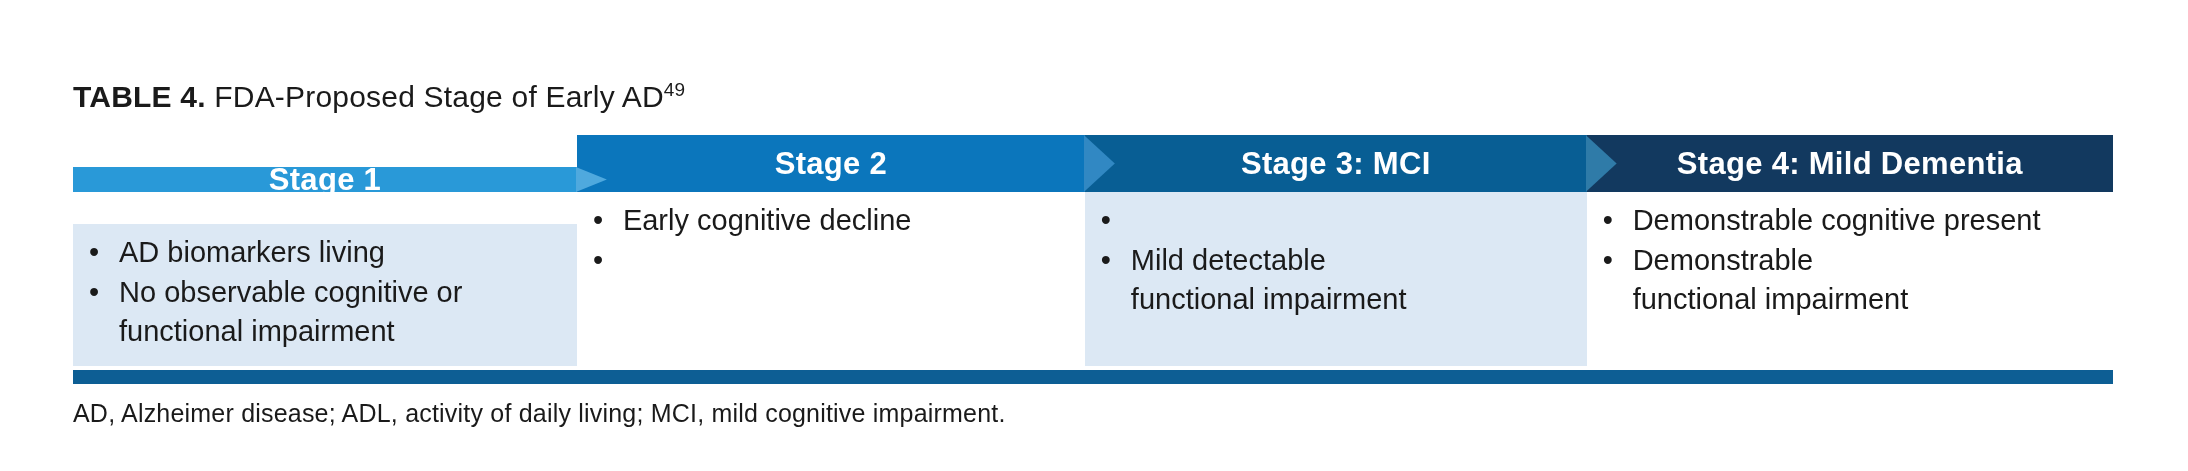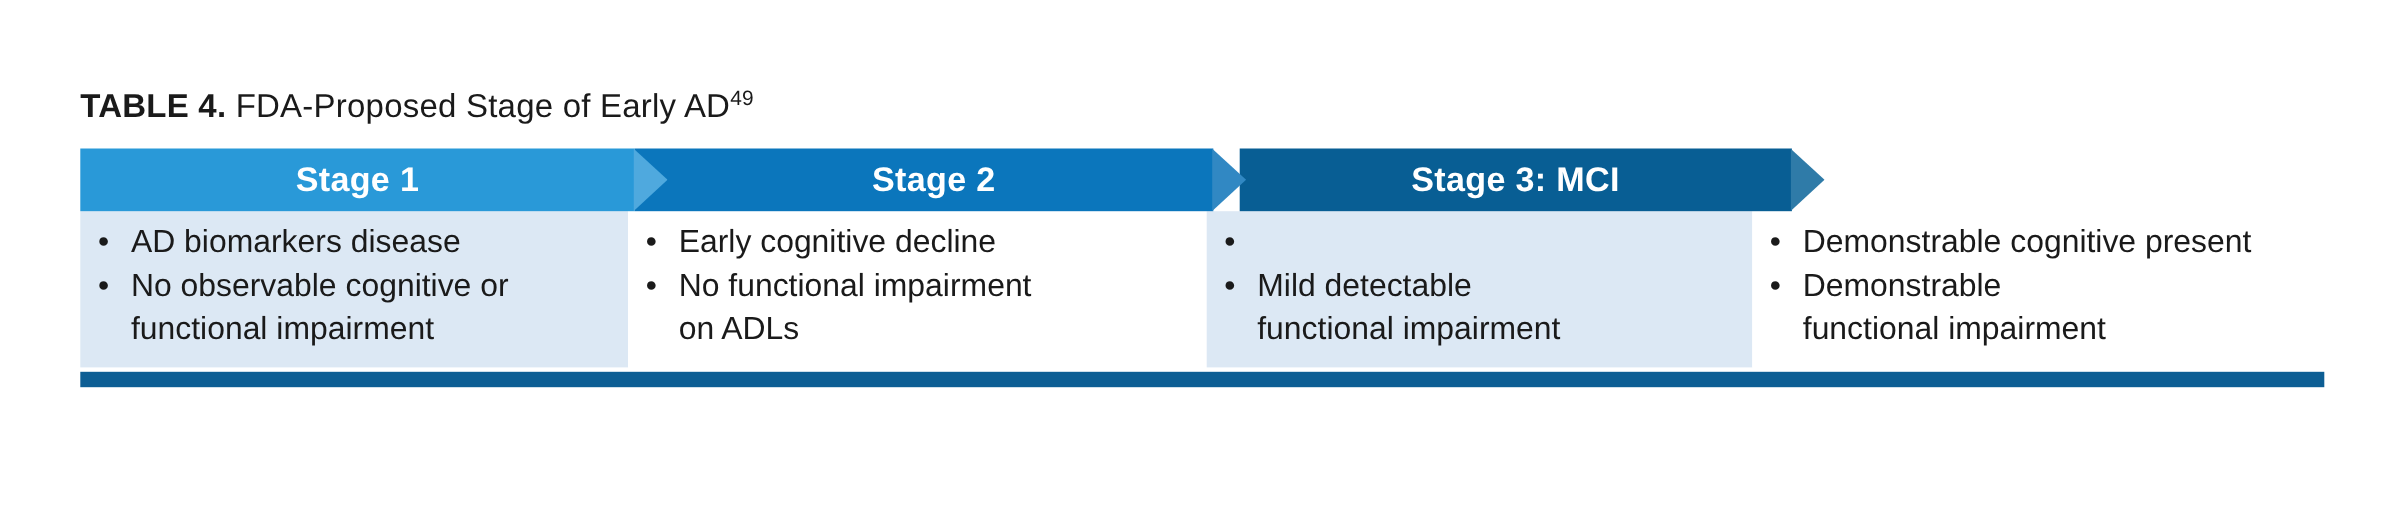--- a/index.html
+++ b/index.html
@@ -15,21 +15,21 @@
   .title sup{font-size:19px;vertical-align:super;line-height:0;}
 
   .tablewrap{width:2040px;}
 
   
   .hrow{display:flex;height:57px;}
   .hcell{
     position:relative;display:flex;align-items:center;justify-content:center;
     color:#ffffff;font-weight:700;font-size:31px;letter-spacing:.3px;
   }
-  .c1{width:24.7%;} .c2{width:24.9%;padding-left:18px;} .c3{width:24.6%;margin-left:24px;} .c4{width:25.8%;}
+  .c1{width:24.7%;margin-top:32px;} .c2{width:24.9%;} .c3{width:24.6%;} .c4{width:25.8%;}
   .h1{background:var(--stage1,#2999d8);}
   .h2{background:var(--stage2,#0b76bc);}
   .h3{background:var(--stage3,#085e94);}
   .h4{background:var(--stage4,#12395f);}
   .arrow{
     position:absolute;top:0;right:-30px;width:31px;height:100%;
     clip-path:polygon(0 0,100% 50%,0 100%);z-index:5;
   }
   .h1 .arrow{background:var(--arrow1,#4fa9de);}
   .h2 .arrow{background:var(--arrow2,#3188c3);}
@@ -64,43 +64,44 @@
         <span class="arrow"></span>
       </div>
       <div class="hcell h2 c2">
         <span>Stage 2</span>
         <span class="arrow"></span>
       </div>
       <div class="hcell h3 c3">
         <span>Stage 3: MCI</span>
         <span class="arrow"></span>
       </div>
+      <div class="hcell h4 c4">
+        <span>Stage 4:  Mild Dementia</span>
+      </div>
     </div>
 
     <div class="brow">
       <div class="bcell bg-light c1">
         <div class="bullet">
           <span class="dot">•</span>
-          <span class="btext">AD biomarkers disease</span>
+          <span class="btext">AD biomarkers living</span>
         </div>
         <div class="bullet">
           <span class="dot">•</span>
           <span class="btext">No observable cognitive or
 functional impairment</span>
         </div>
       </div>
       <div class="bcell bg-white c2">
         <div class="bullet">
           <span class="dot">•</span>
           <span class="btext">Early cognitive decline</span>
         </div>
         <div class="bullet">
           <span class="dot">•</span>
-          <span class="btext">No functional impairment
-on ADLs</span>
         </div>
       </div>
       <div class="bcell bg-light c3">
         <div class="bullet">
           <span class="dot">•</span>
         </div>
         <div class="bullet">
           <span class="dot">•</span>
           <span class="btext">Mild detectable
 functional impairment</span>
@@ -115,15 +116,16 @@
           <span class="dot">•</span>
           <span class="btext">Demonstrable
 functional impairment</span>
         </div>
       </div>
     </div>
 
     <div class="gap"></div>
     <div class="bar"></div>
 
+    <p class="footnote">AD, Alzheimer disease; ADL, activity of daily living; MCI, mild cognitive impairment.</p>
   </div>
 
 </div>
 
 </body></html>

